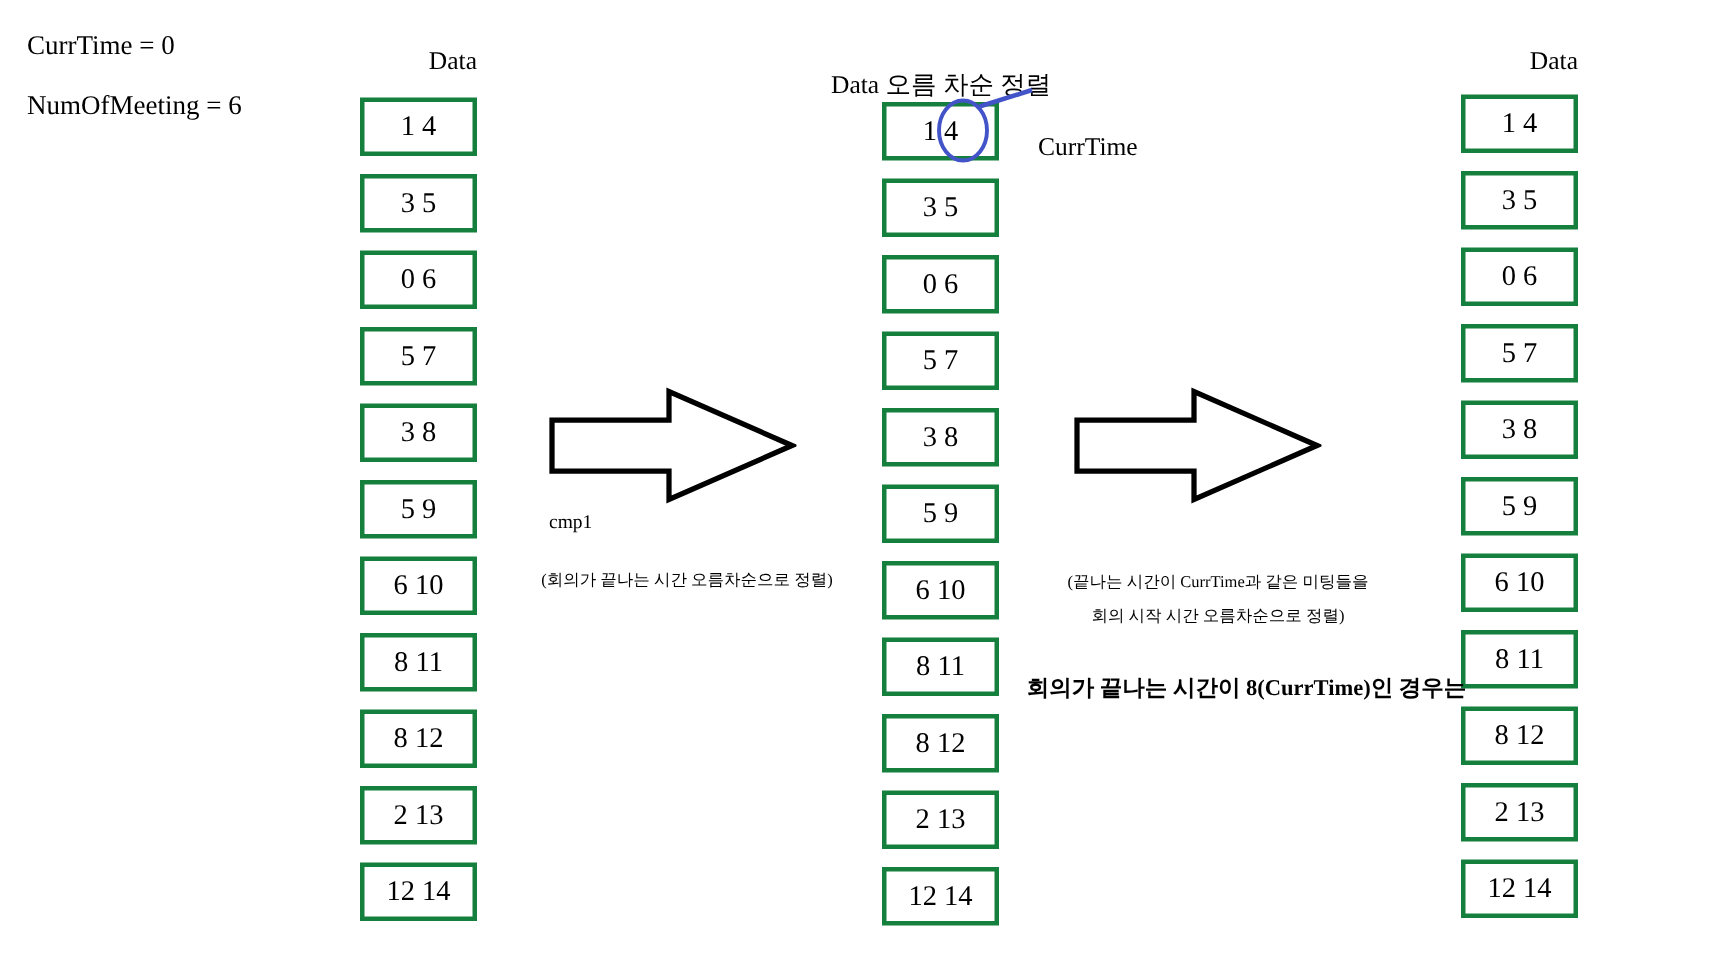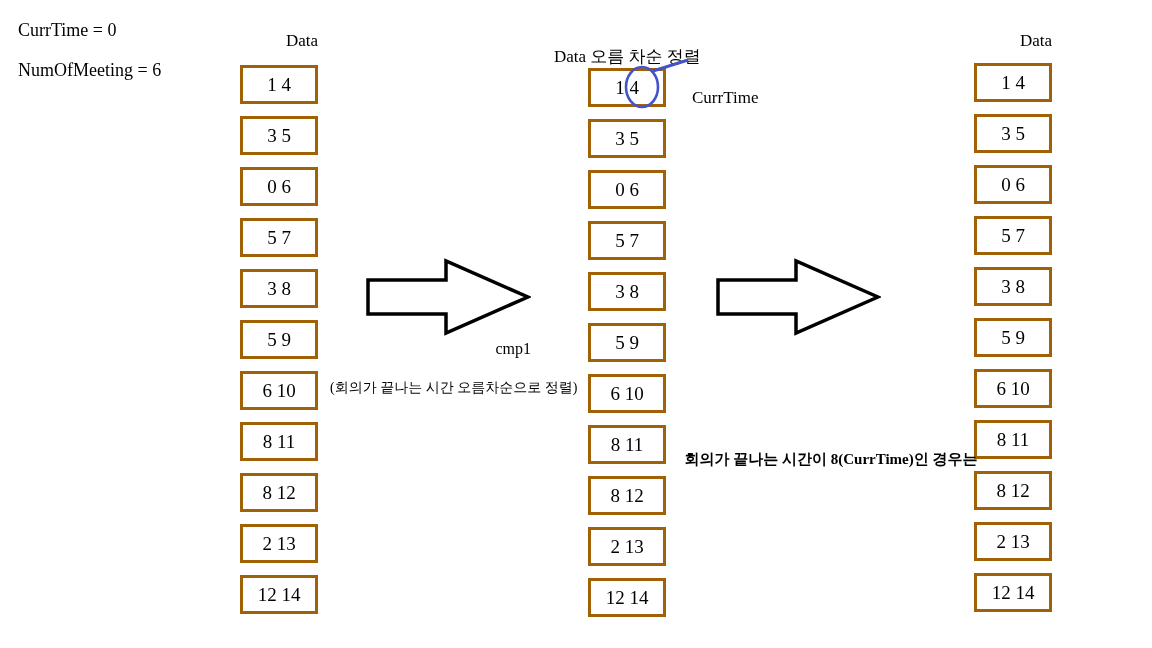--- a/index.html
+++ b/index.html
@@ -29,39 +29,39 @@
   .col-header.centered { text-align: right; width: 78px; }
   .box-stack {
     position: absolute;
     display: flex;
     flex-direction: column;
     gap: 12px;
   }
   .data-box {
     width: 78px;
     height: 39px;
-    border: 3px solid #a16207;
+    border: 3px solid #15803d;
     background: #ffffff;
     display: flex;
     align-items: center;
     justify-content: center;
     font-size: 19px;
     white-space: pre;
   }
   .arrow-svg { position: absolute; }
   .cmp-label {
     position: absolute;
-    font-size: 16px;
-    text-align: right;
+    font-size: 13px;
+    text-align: left;
     white-space: nowrap;
   }
   .cmp-desc {
     position: absolute;
-    font-size: 14px;
-    text-align: left;
+    font-size: 11px;
+    text-align: center;
     line-height: 23px;
     white-space: nowrap;
   }
   .note {
     position: absolute;
     font-size: 15px;
     font-weight: bold;
     text-align: center;
     line-height: 30px;
     white-space: nowrap;
@@ -133,20 +133,24 @@
     <polygon points="2,22 80,22 80,3 162,39 80,75 80,56 2,56" fill="#ffffff" stroke="#000000" stroke-width="3.5" stroke-linejoin="miter"></polygon>
   </svg>
 
   <svg class="arrow-svg" style="left:716px; top:258px;" width="165" height="78" viewBox="0 0 165 78">
     <polygon points="2,22 80,22 80,3 162,39 80,75 80,56 2,56" fill="#ffffff" stroke="#000000" stroke-width="3.5" stroke-linejoin="miter"></polygon>
   </svg>
 
   <div class="cmp-label" style="left:366px; top:340px; width:165px;">cmp1</div>
   <div class="cmp-desc" style="left:330px; top:376px; width:256px;">(회의가 끝나는 시간 오름차순으로 정렬)</div>
 
+  <div class="cmp-desc" style="left:672px; top:377px; width:280px;">
+    <div>(끝나는 시간이 CurrTime과 같은 미팅들을</div>
+    <div>회의 시작 시간 오름차순으로 정렬)</div>
+  </div>
 
   <div class="note" style="left:668px; top:444px; width:326px;">
     <div>회의가 끝나는 시간이 8(CurrTime)인 경우는</div>
   </div>
 
   <svg class="pointer-svg" style="left:612px; top:48px;" width="170" height="70" viewBox="0 0 170 70">
     <ellipse cx="30" cy="39" rx="16" ry="20" fill="none" stroke="#4353c8" stroke-width="2.6"></ellipse>
     <line x1="41" y1="23" x2="76" y2="12" stroke="#4353c8" stroke-width="3"></line>
   </svg>
   <div class="currtime-label" style="left:692px; top:56px;">CurrTime</div>

